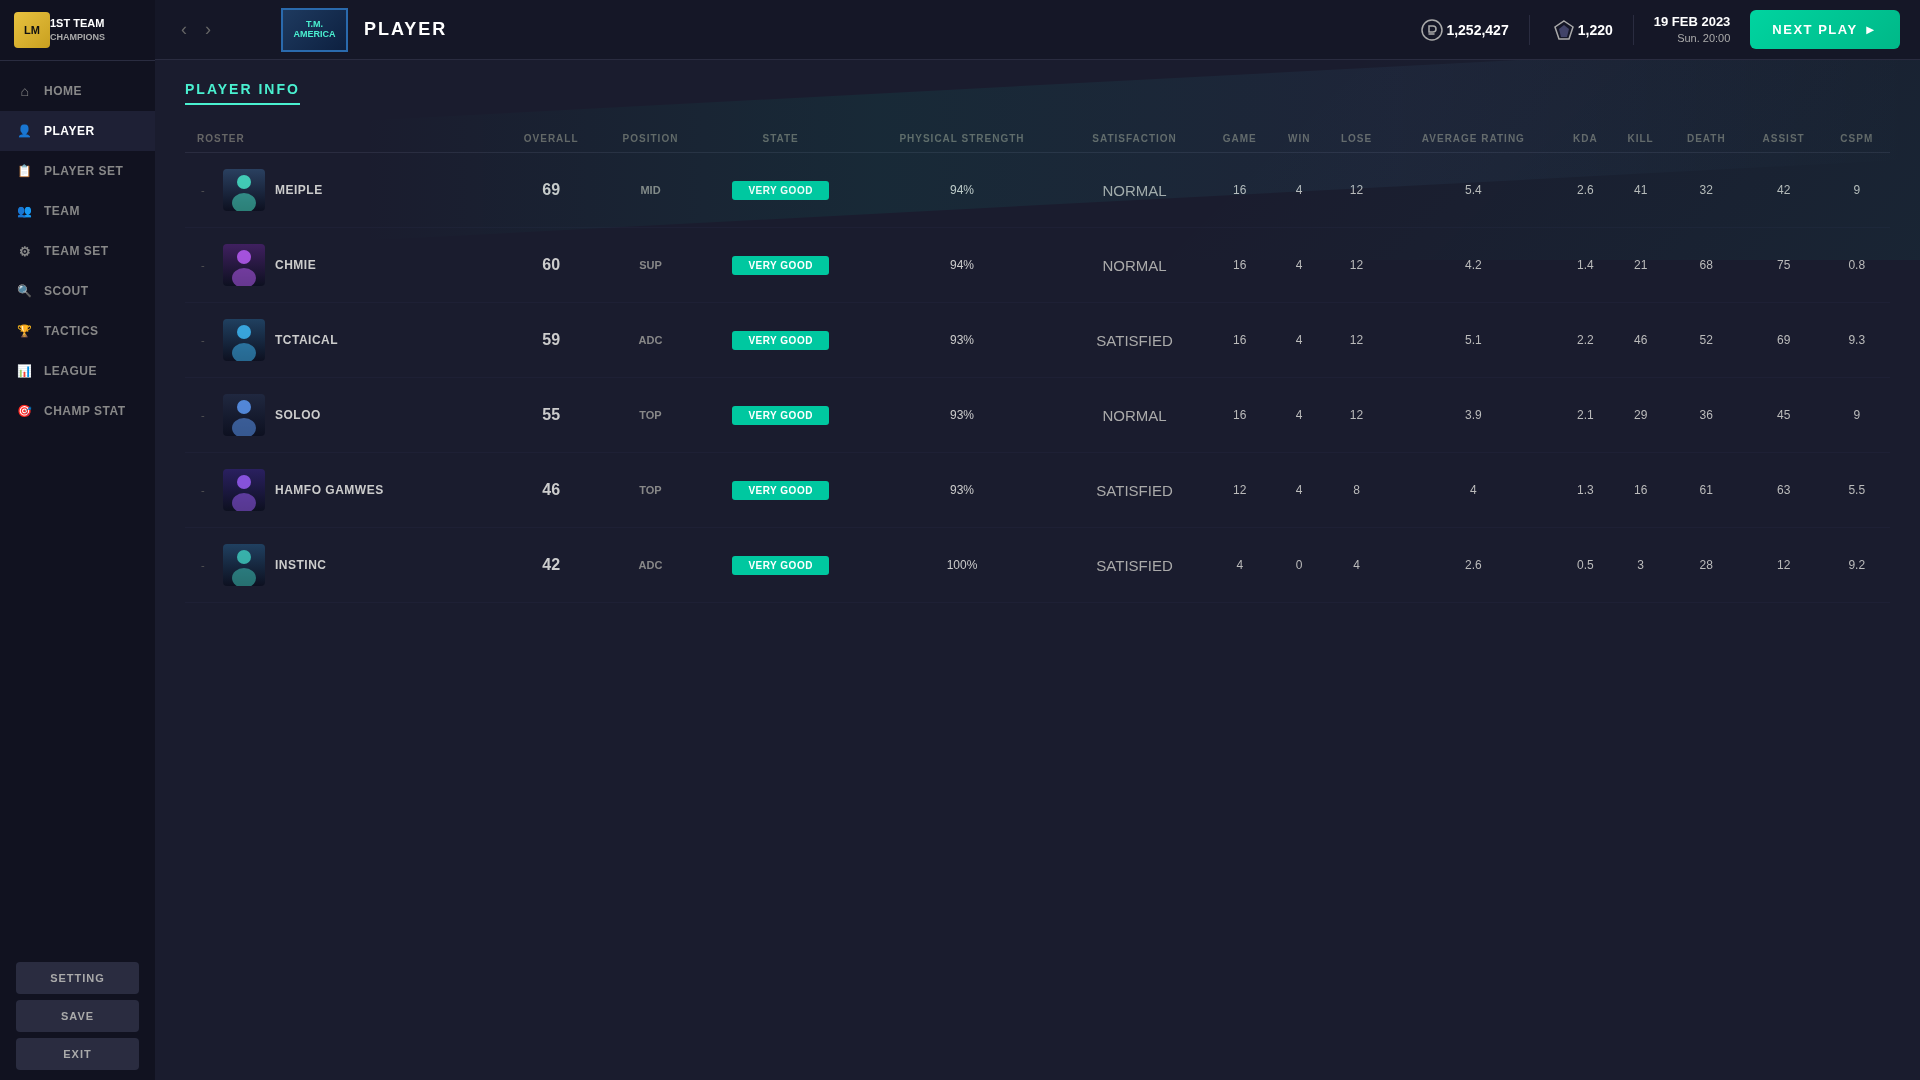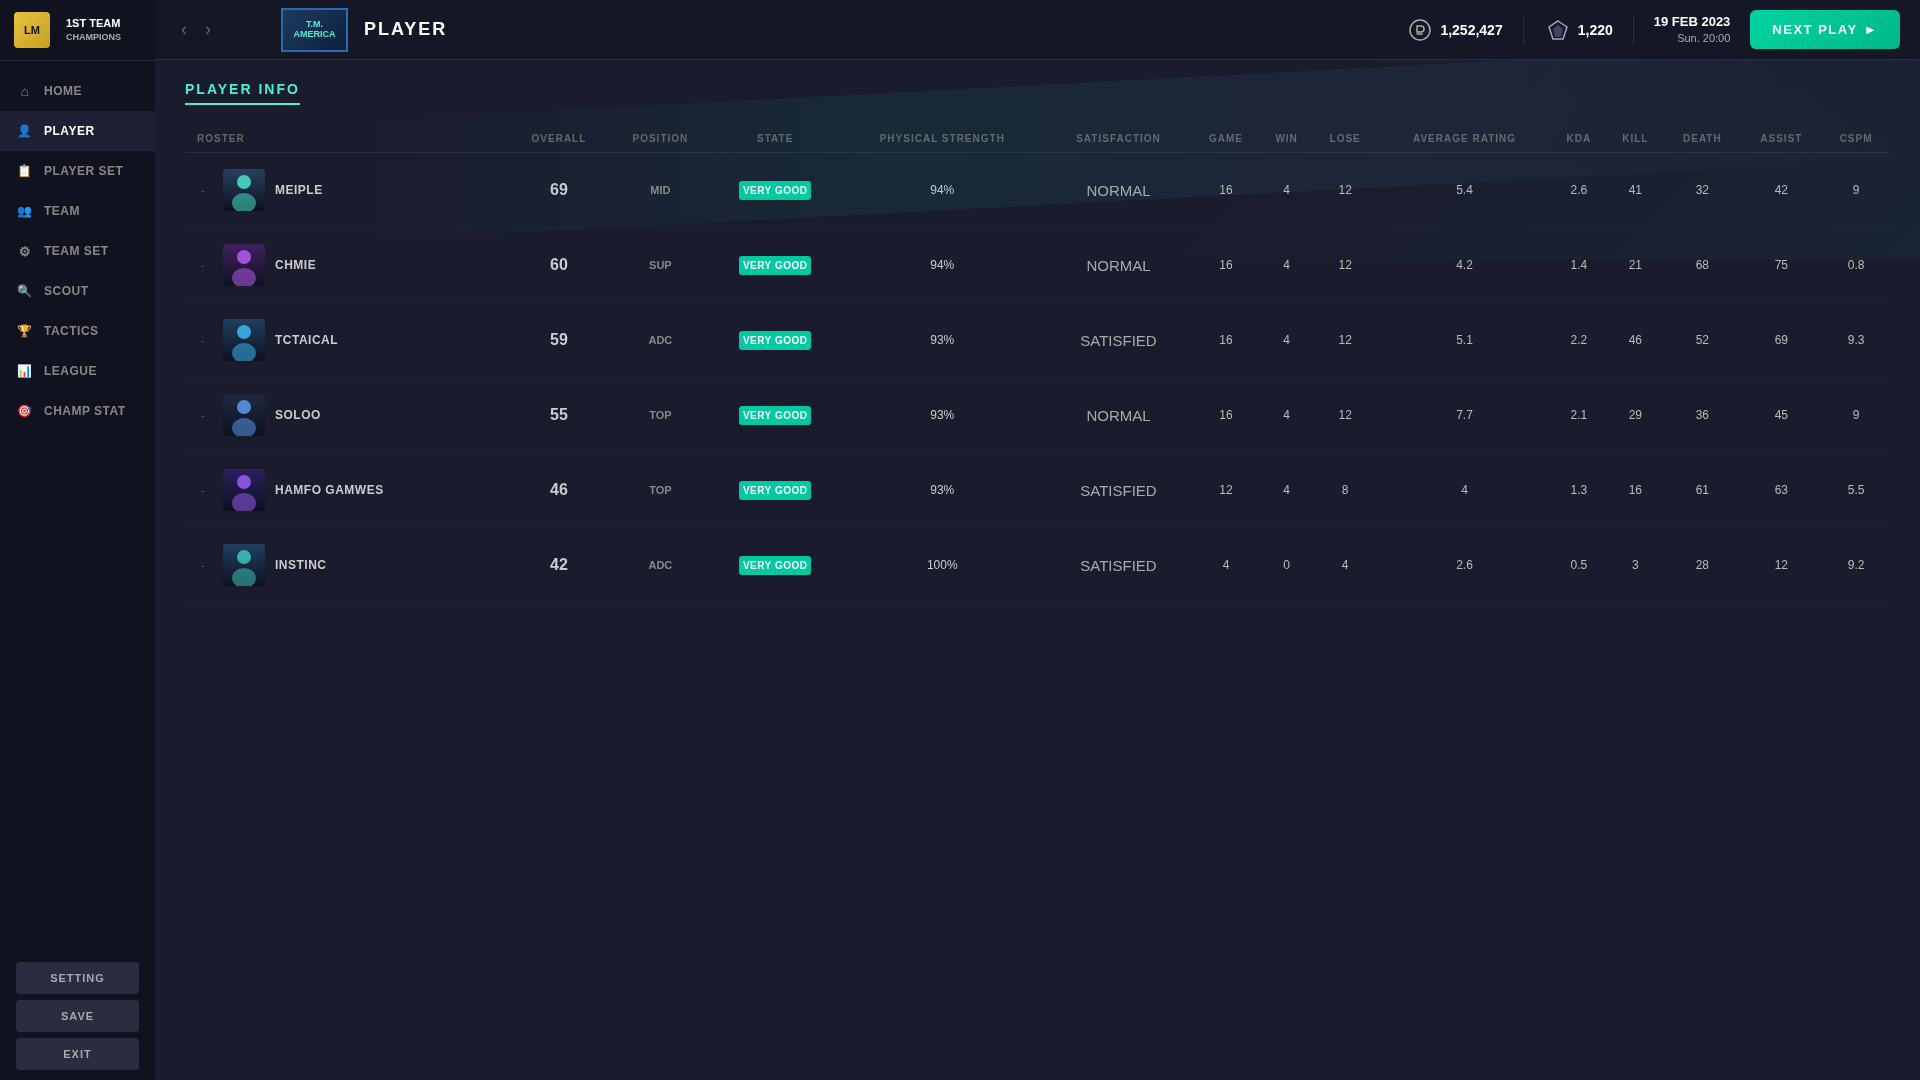--- a/index.html
+++ b/index.html
@@ -19,21 +19,21 @@
       min-width: 155px;
       background: #111220;
       display: flex;
       flex-direction: column;
       height: 1080px;
     }
     .sidebar-logo {
       padding: 12px 14px;
       display: flex;
       align-items: center;
-      gap: 16px;
+      gap: 0;
       border-bottom: 1px solid #2a2c40;
     }
     .logo-icon {
       width: 36px;
       height: 36px;
       background: linear-gradient(135deg, #e8c240, #c9a020);
       border-radius: 4px;
       display: flex;
       align-items: center;
       justify-content: center;
@@ -164,21 +164,21 @@
 
     .topbar-right {
       margin-left: auto;
       display: flex;
       align-items: center;
       gap: 20px;
     }
     .currency-group {
       display: flex;
       align-items: center;
-      gap: 6px;
+      gap: 0;
     }
     .currency-icon {
       width: 28px;
       height: 28px;
       font-size: 18px;
       display: flex;
       align-items: center;
       justify-content: center;
     }
     .currency-value {
@@ -329,21 +329,21 @@
       font-weight: 700;
       color: #888;
     }
 
     .state-badge {
       background: #00c8a0;
       color: #fff;
       font-size: 10px;
       font-weight: 700;
       letter-spacing: 0.5px;
-      padding: 4px 4px;
+      padding: 4px 16px;
       border-radius: 3px;
       text-transform: uppercase;
       display: inline-block;
     }
 
     .physical-val {
       color: #ccc;
       font-size: 12px;
     }
 
@@ -598,21 +598,21 @@
       </div>
     </td>
     <td><span class="overall-val">55</span></td>
     <td><span class="position-val">TOP</span></td>
     <td><span class="state-badge">VERY GOOD</span></td>
     <td><span class="physical-val">93%</span></td>
     <td><span class="satisfaction-val">NORMAL</span></td>
     <td>16</td>
     <td>4</td>
     <td>12</td>
-    <td>7.7</td>
+    <td>3.9</td>
     <td>2.1</td>
     <td>29</td>
     <td>36</td>
     <td>45</td>
     <td>9</td>
   </tr>
             <tr>
     <td style="text-align:left;">
       <div class="roster-cell">
         <span class="player-rank">-</span>

